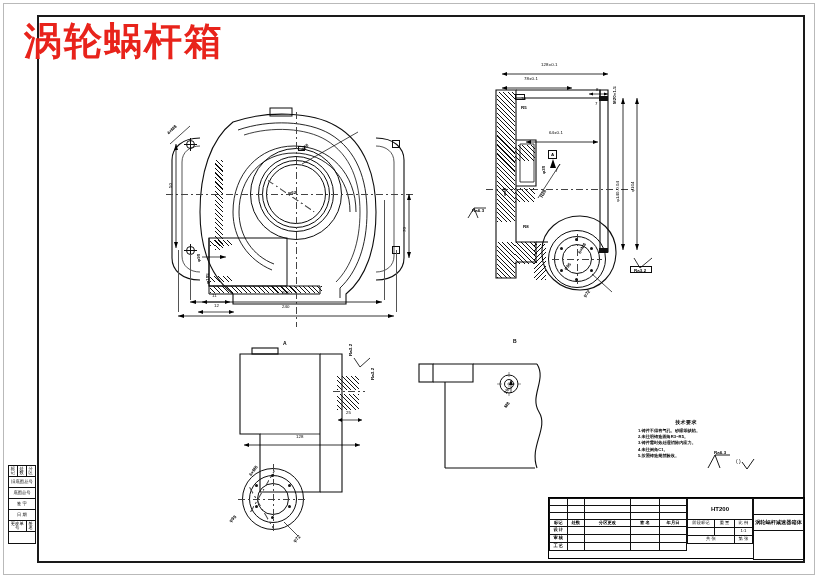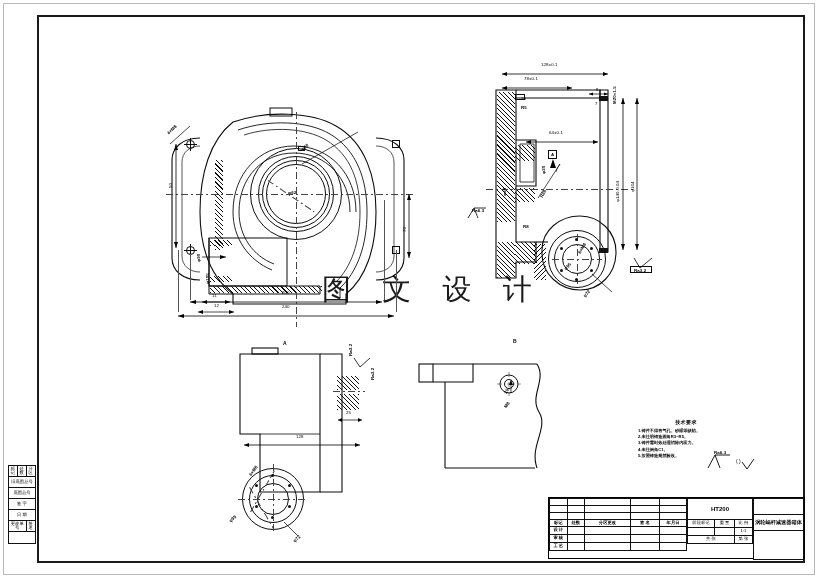--- a/index.html
+++ b/index.html
@@ -57,22 +57,22 @@
   svg{position:absolute;overflow:visible;}
 </style>
 </head>
 <body>
 
 <div id="stage">
 
   <div class="outer-border"></div>
   <div class="inner-frame"></div>
 
-
-  <div class="watermark">图 文 设 计</div>
+  <div class="sheet-title">涡轮蜗杆箱</div>
+
 
   <div>
 
     <svg style="left:160px;top:108px;" width="270" height="230" viewBox="0 0 270 230">
       <g fill="none" stroke="#0d0d0d" stroke-width="1.1">
 
         <path d="M73,14 C108,2 152,4 176,18 C206,35 216,70 216,104
                  C216,140 206,170 186,186 L186,196
                  L73,196 L73,186 C50,168 40,138 40,104
                  C40,66 50,32 73,14 Z"></path>

